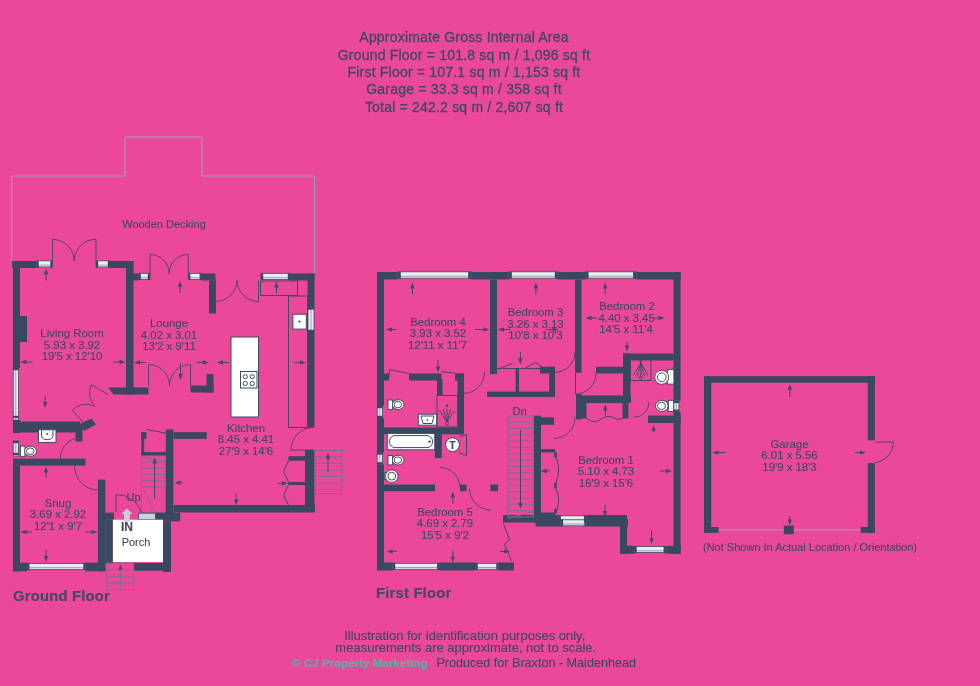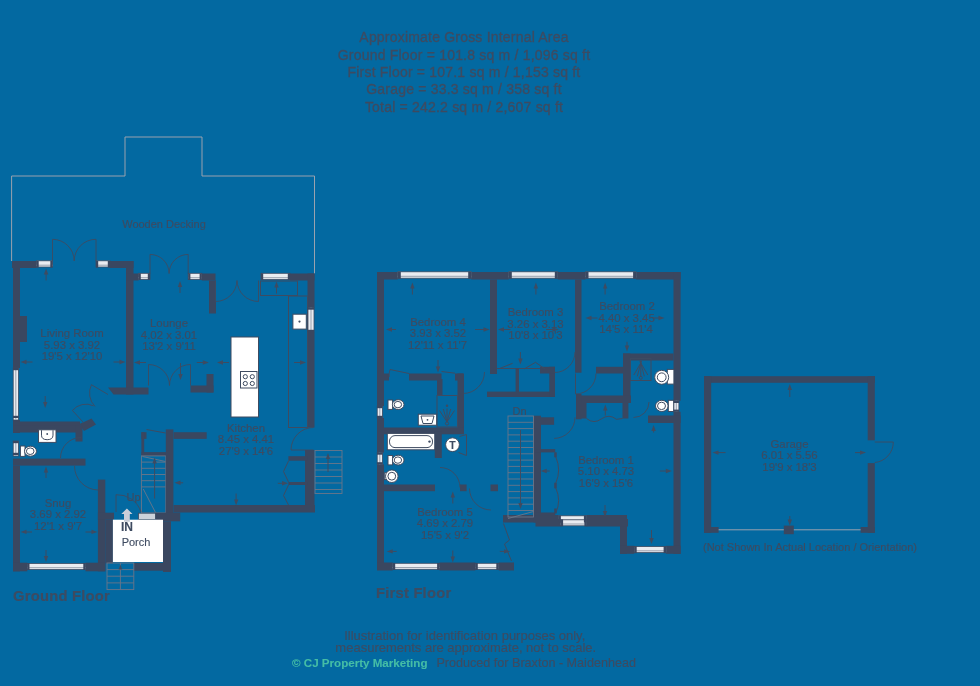--- a/index.html
+++ b/index.html
@@ -1,16 +1,16 @@
 <!DOCTYPE html>
 <html><head>
 <meta charset="utf-8">
 <style>
 html,body{margin:0;padding:0;background:#ffffff;}
-#page{width:980px;height:686px;position:relative;overflow:hidden;background:#0369a1;}
+#page{width:980px;height:686px;position:relative;overflow:hidden;background:#ec4899;}
 text{font-family:"Liberation Sans",sans-serif;fill:#3e4b61;stroke:#3e4b61;stroke-width:0.12;}
 .hdr{font-size:14.0px;letter-spacing:.2px;stroke-width:0.3;}
 .lbl{font-size:11.4px;}
 .sm{font-size:11px;}
 .bold{font-weight:bold;font-size:14.8px;letter-spacing:.2px;}
 .ftr{font-size:13px;}
 .teal{fill:#45bda6;stroke:#45bda6;font-weight:bold;}
 .w{fill:#3a4760;}
 .tl{stroke:#3e4b61;stroke-width:1;fill:none;}
 .tg{stroke:#9aa2ae;stroke-width:1;fill:none;}

